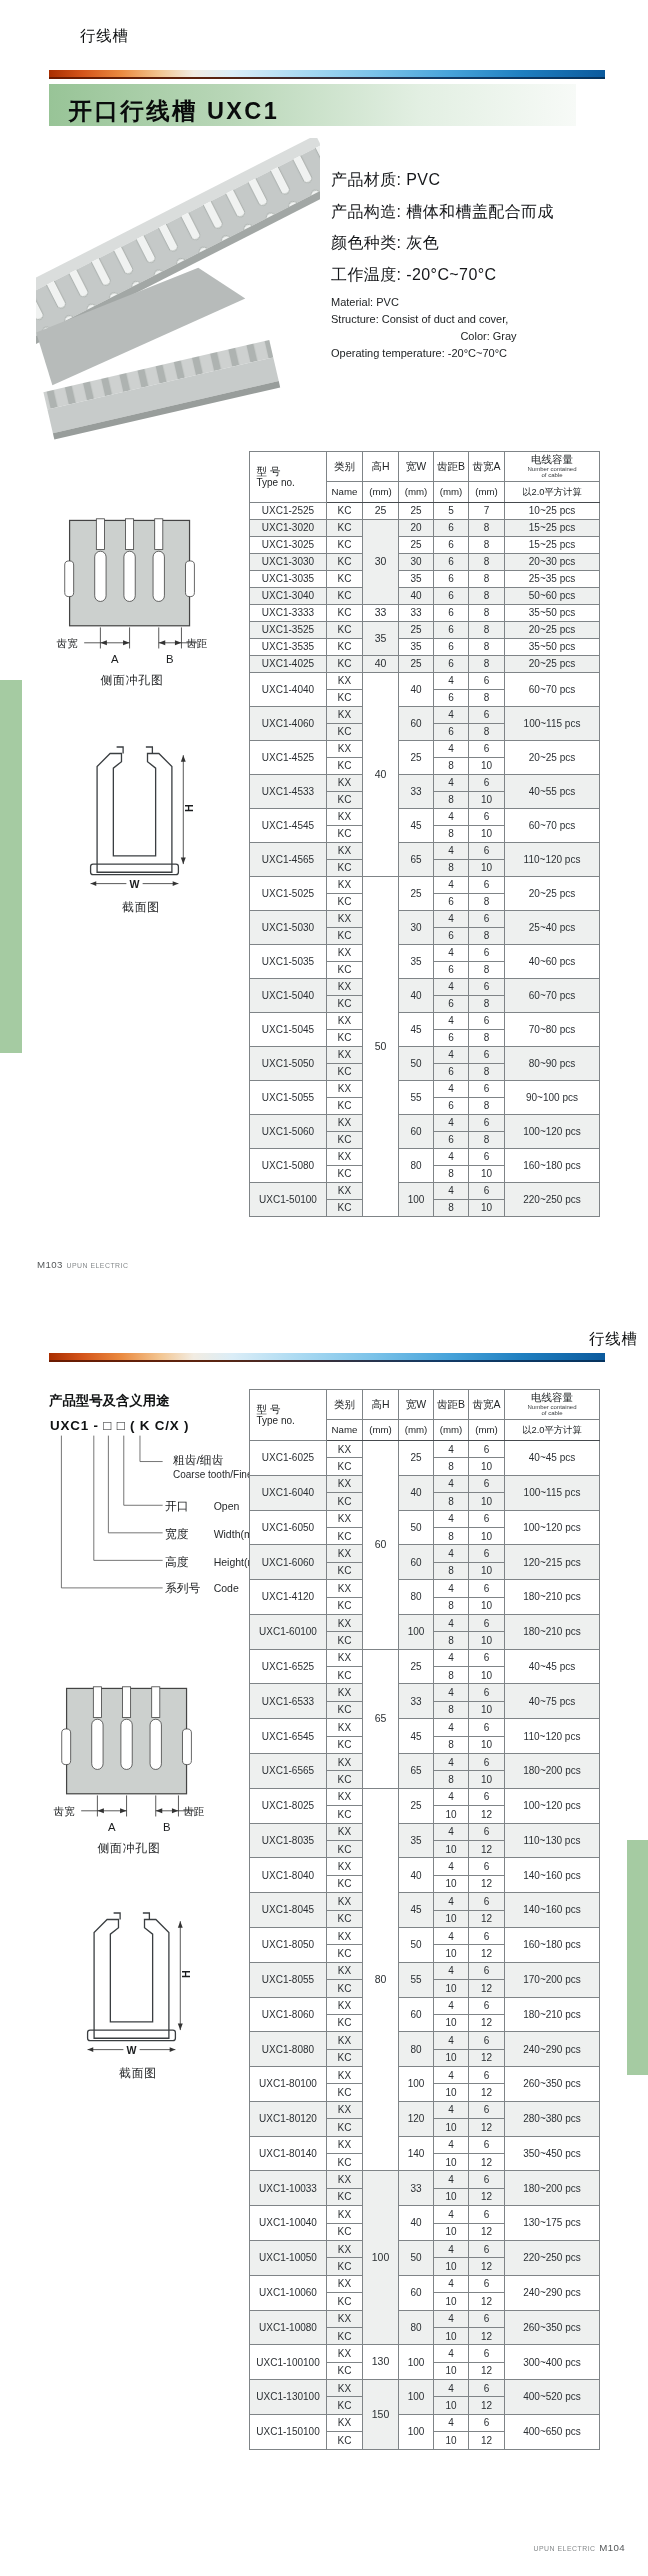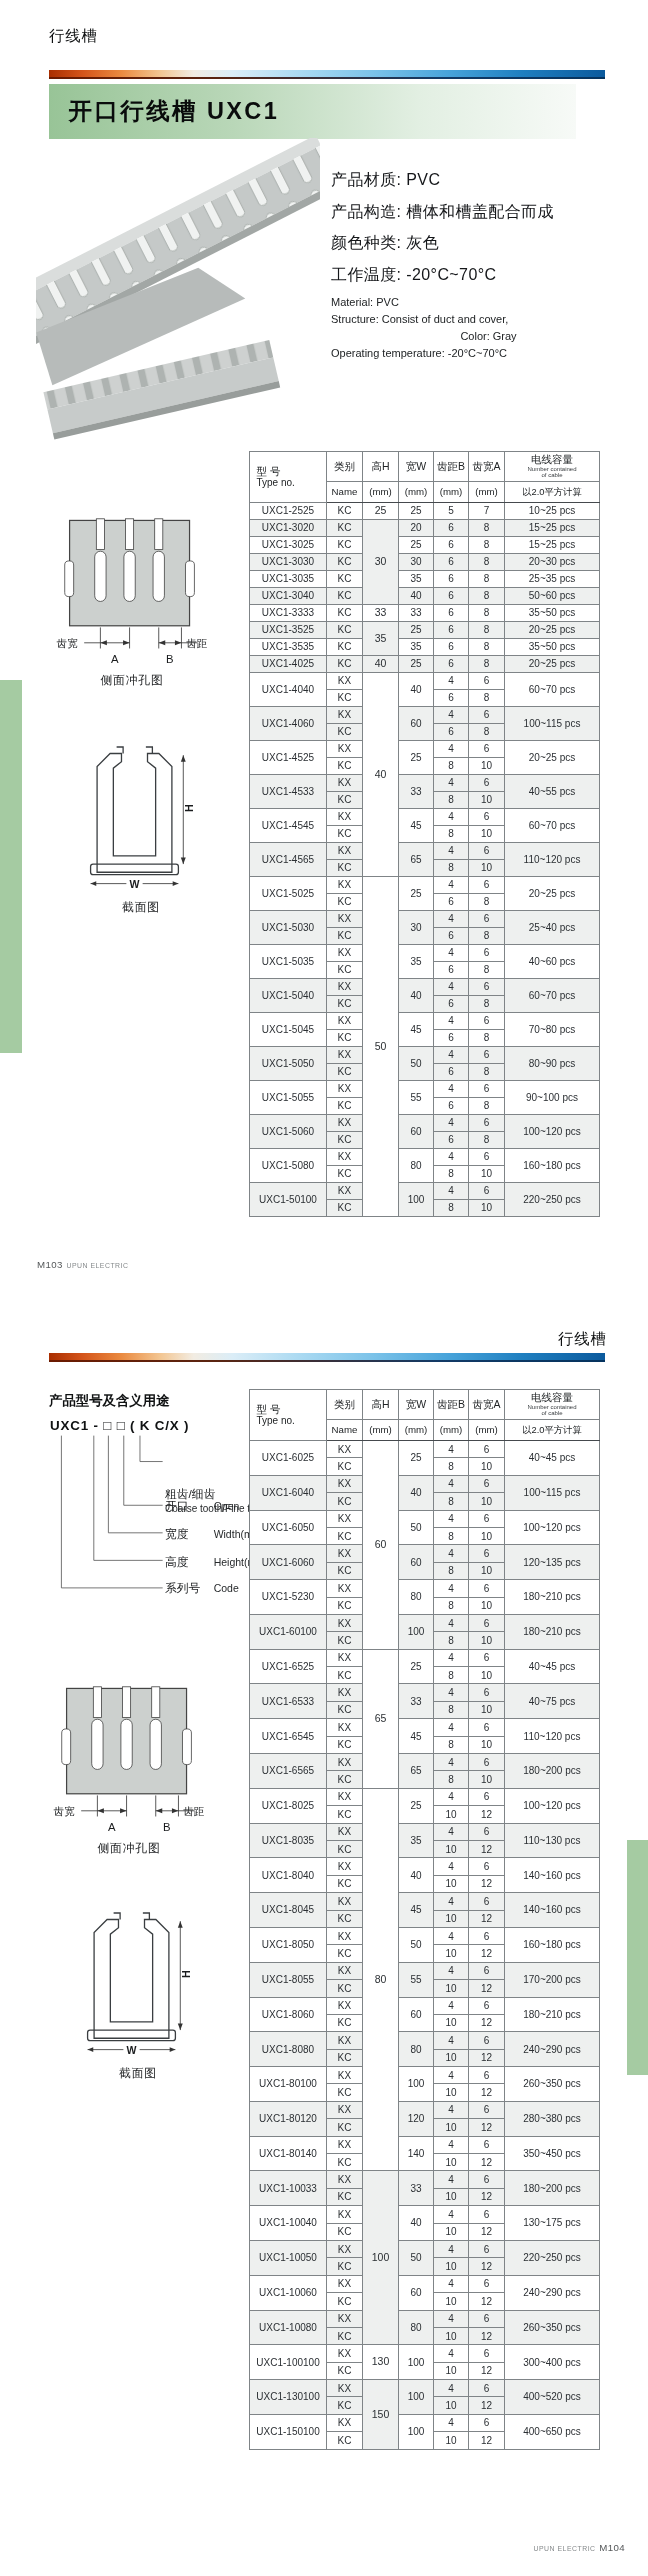--- a/index.html
+++ b/index.html
@@ -1,30 +1,30 @@
 <!DOCTYPE html>
 <html style="font-size:13px"><head>
 <meta charset="utf-8">
 <style>
   html,body{margin:0;padding:0;background:#fff;}
   .sheet{position:relative;width:649px;height:2576px;background:#fff;overflow:hidden;
          font-family:"Liberation Sans","DejaVu Sans",sans-serif;color:#1c1e20;}
   .abs{position:absolute;}
 
   
-  .page-label{position:absolute;font-size:15.4px;color:#0f1112;letter-spacing:0.8px;}
+  .page-label{position:absolute;font-size:15.4px;color:#0f1112;letter-spacing:0.8px;margin-left:31px;}
 
   
   .grad-bar{position:absolute;width:556px;height:7.3px;
     background:linear-gradient(90deg,#a92e00 0%,#d4541a 6%,#ea8a40 13%,#f3c692 20%,#f2ece2 26%,#dbedf7 33%,#abdaf2 45%,#7cc3e9 58%,#47a3da 72%,#1f7fc0 85%,#0b5a9d 100%);}
   .grad-bar::after{content:"";position:absolute;left:0;right:0;top:7.3px;height:1.6px;
     background:linear-gradient(90deg,#6b1a00,#5a2410 30%,#123a66 70%,#05335e);}
 
   
-  .banner{position:absolute;left:49px;top:84px;width:527px;height:55px;
+  .banner{position:absolute;left:49px;top:84px;width:527px;height:42px;
     background:linear-gradient(90deg,#98c497 0%,#b9d7b8 35%,#e2efe2 70%,#f7faf7 100%);}
   .banner span{display:block;padding:11.4px 0 0 19.5px;font-size:23.5px;font-weight:bold;
     letter-spacing:2.4px;color:#0a0c0c;}
 
   
   .specs{position:absolute;left:331px;top:170px;width:292px;}
   .spec-cn{font-size:16px;color:#15171a;margin-bottom:10.5px;letter-spacing:0.4px;}
   .spec-en{font-size:11px;color:#212426;margin-bottom:4.9px;}
   .spec-en.indent{padding-left:23px;text-align:center;}
   .spec-en.first{margin-top:3.2px;}
@@ -532,21 +532,21 @@
   <svg class="abs" style="left:49px;top:1434px;" width="122" height="162" viewBox="0 0 150 200">
     <g fill="none" stroke="#555" stroke-width="1">
       <polyline points="112,2 112,34 140,34"></polyline>
       <polyline points="92,2 92,88 140,88"></polyline>
       <polyline points="73,2 73,122 140,122"></polyline>
       <polyline points="55,2 55,156 140,156"></polyline>
       <polyline points="15,2 15,190 140,190"></polyline>
     </g>
   </svg>
 
-  <div class="legend-item" style="top:1486px;">
+  <div class="legend-item" style="top:1452px;margin-left:8px;">
     <div><span class="lg-cn">粗齿/细齿</span></div>
     <div class="lg-en">Coarse tooth/Fine tooth</div>
   </div>
   <div class="legend-item" style="top:1498px;">
     <span class="lg-cn">开口</span>
     <span class="lg-en2">Open</span>
   </div>
   <div class="legend-item" style="top:1526px;">
     <span class="lg-cn">宽度</span>
     <span class="lg-en2">Width(mm)</span>
@@ -697,29 +697,29 @@
           <td class="c-name">KC</td>
           <td class="c-num">8</td>
           <td class="c-num">10</td>
         </tr>
         <tr class="mstart shade">
           <td class="c-type" rowspan="2">UXC1-6060</td>
           <td class="c-name">KX</td>
           <td class="c-num" rowspan="2">60</td>
           <td class="c-num">4</td>
           <td class="c-num">6</td>
-          <td class="c-cap" rowspan="2">120~135 pcs</td>
-        </tr>
-        <tr class="sub shade">
-          <td class="c-name">KC</td>
-          <td class="c-num">8</td>
-          <td class="c-num">10</td>
-        </tr>
-        <tr class="mstart">
-          <td class="c-type" rowspan="2">UXC1-5230</td>
+          <td class="c-cap" rowspan="2">120~215 pcs</td>
+        </tr>
+        <tr class="sub shade">
+          <td class="c-name">KC</td>
+          <td class="c-num">8</td>
+          <td class="c-num">10</td>
+        </tr>
+        <tr class="mstart">
+          <td class="c-type" rowspan="2">UXC1-4120</td>
           <td class="c-name">KX</td>
           <td class="c-num" rowspan="2">80</td>
           <td class="c-num">4</td>
           <td class="c-num">6</td>
           <td class="c-cap" rowspan="2">180~210 pcs</td>
         </tr>
         <tr class="sub">
           <td class="c-name">KC</td>
           <td class="c-num">8</td>
           <td class="c-num">10</td>

